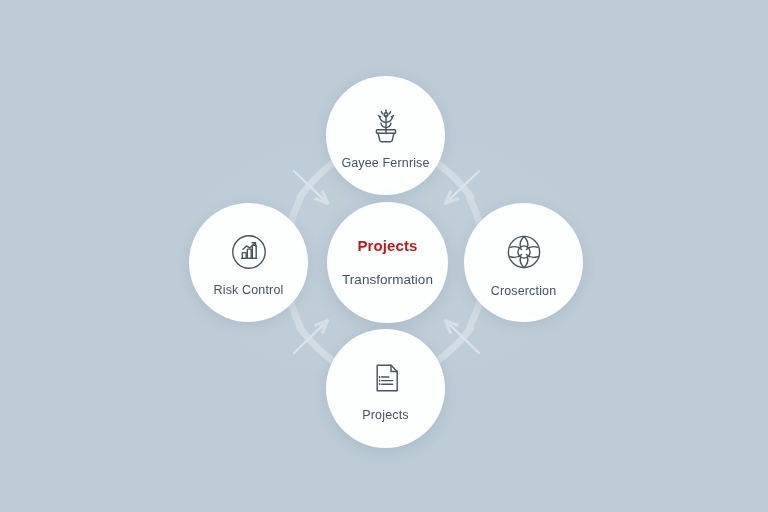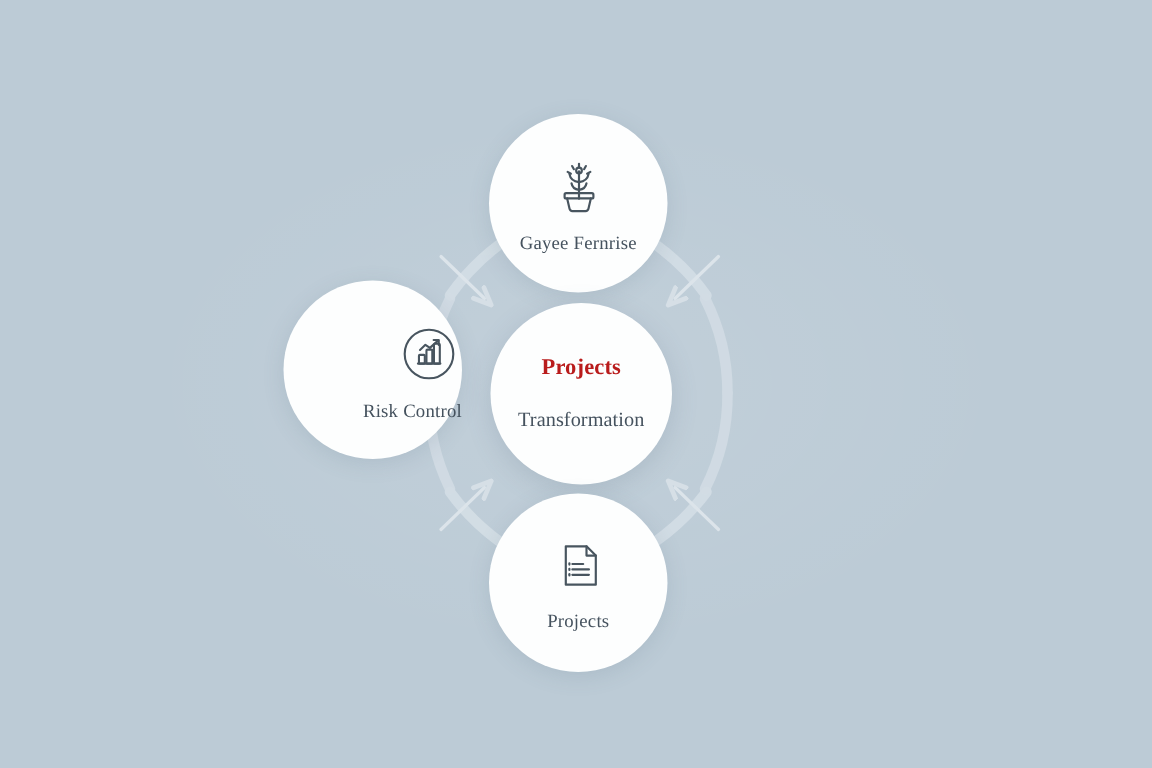--- a/index.html
+++ b/index.html
@@ -11,21 +11,20 @@
     height: 512px;
     overflow: hidden;
     background: #bccbd6;
     font-family: "Liberation Sans", sans-serif;
   }
   #stage {
     position: relative;
     width: 768px;
     height: 512px;
     background: #bccbd6;
-    font-family: Liberation Serif, serif;
   }
   
   #stage::before {
     content: "";
     position: absolute;
     inset: 0;
     background: radial-gradient(ellipse 62% 58% at 50% 50%, rgba(255,255,255,0.085) 0%, rgba(255,255,255,0.0) 62%);
     pointer-events: none;
   }
   #arc-layer {
@@ -51,21 +50,21 @@
   }
   .node .node-label {
     margin-top: 9px;
     font-size: 12.5px;
     letter-spacing: 0.15px;
     color: #45525e;
     white-space: nowrap;
   }
   
   .node-top    { left: 326px; top:  76px; width: 119px; height: 119px; }
-  .node-left   { left: 189px; top: 187px; width: 119px; height: 119px; align-items: flex-end; }
+  .node-left   { left: 189px; top: 203px; width: 119px; height: 119px; }
   .node-right  { left: 464px; top: 203px; width: 119px; height: 119px; }
   .node-bottom { left: 326px; top: 329px; width: 119px; height: 119px; }
 
   
   .node-center {
     left: 327px;
     top: 202px;
     width: 121px;
     height: 121px;
     box-shadow: 0 4px 18px rgba(90,110,128,0.20);
@@ -157,20 +156,37 @@
       </svg>
     </span>
     <span class="node-label">Risk Control</span>
   </div>
 
   <div class="node node-center">
     <span class="center-title">Projects</span>
     <span class="center-sub">Transformation</span>
   </div>
 
+  <div class="node node-right">
+    <span class="icon-wrap">
+      <svg width="46" height="46" viewBox="0 0 46 46" fill="none" stroke="#48555f" stroke-width="1.4" stroke-linecap="round" stroke-linejoin="round">
+        <circle cx="23" cy="23" r="15.6"></circle>
+        <circle cx="23" cy="23" r="6.1"></circle>
+        <path d="M23 7.4 C 19.4 11.0 18.4 14.6 19.6 18.4"></path>
+        <path d="M23 7.4 C 26.6 11.0 27.6 14.6 26.4 18.4"></path>
+        <path d="M36.3 18.2 C 31.6 17.0 28.0 17.8 25.4 20.4"></path>
+        <path d="M36.3 27.8 C 31.6 29.0 28.0 28.2 25.4 25.6"></path>
+        <path d="M23 38.6 C 26.6 35.0 27.6 31.4 26.4 27.6"></path>
+        <path d="M23 38.6 C 19.4 35.0 18.4 31.4 19.6 27.6"></path>
+        <path d="M9.7 27.8 C 14.4 29.0 18.0 28.2 20.6 25.6"></path>
+        <path d="M9.7 18.2 C 14.4 17.0 18.0 17.8 20.6 20.4"></path>
+      </svg>
+    </span>
+    <span class="node-label">Croserction</span>
+  </div>
 
   <div class="node node-bottom">
     <span class="icon-wrap">
       <svg width="44" height="44" viewBox="0 0 44 44" fill="none" stroke="#48555f" stroke-width="1.45" stroke-linecap="round" stroke-linejoin="round">
         <path d="M13.2 9.2 L27.0 9.2 L33.2 15.4 L33.2 34.8 L13.2 34.8 Z"></path>
         <path d="M27.0 9.2 L27.0 15.4 L33.2 15.4"></path>
         <path d="M17.6 21.0 L24.8 21.0"></path>
         <path d="M17.6 24.6 L28.6 24.6"></path>
         <path d="M17.6 28.2 L28.6 28.2"></path>
         <path d="M15.6 20.6 L15.6 21.4"></path>

